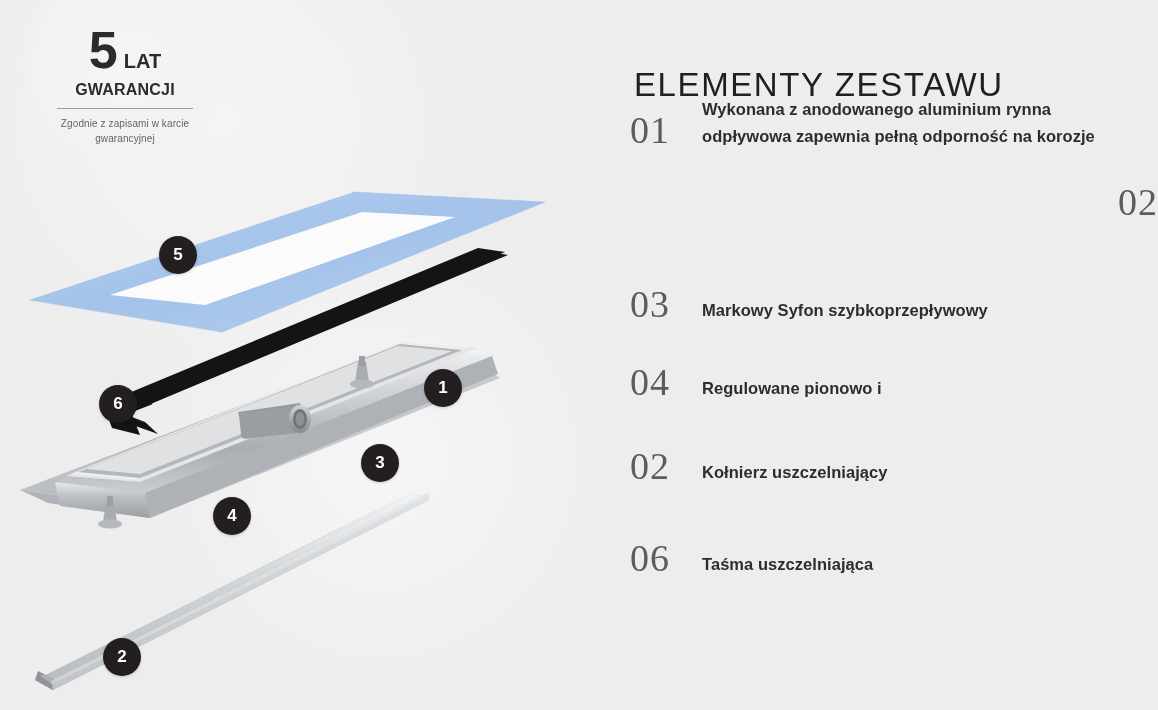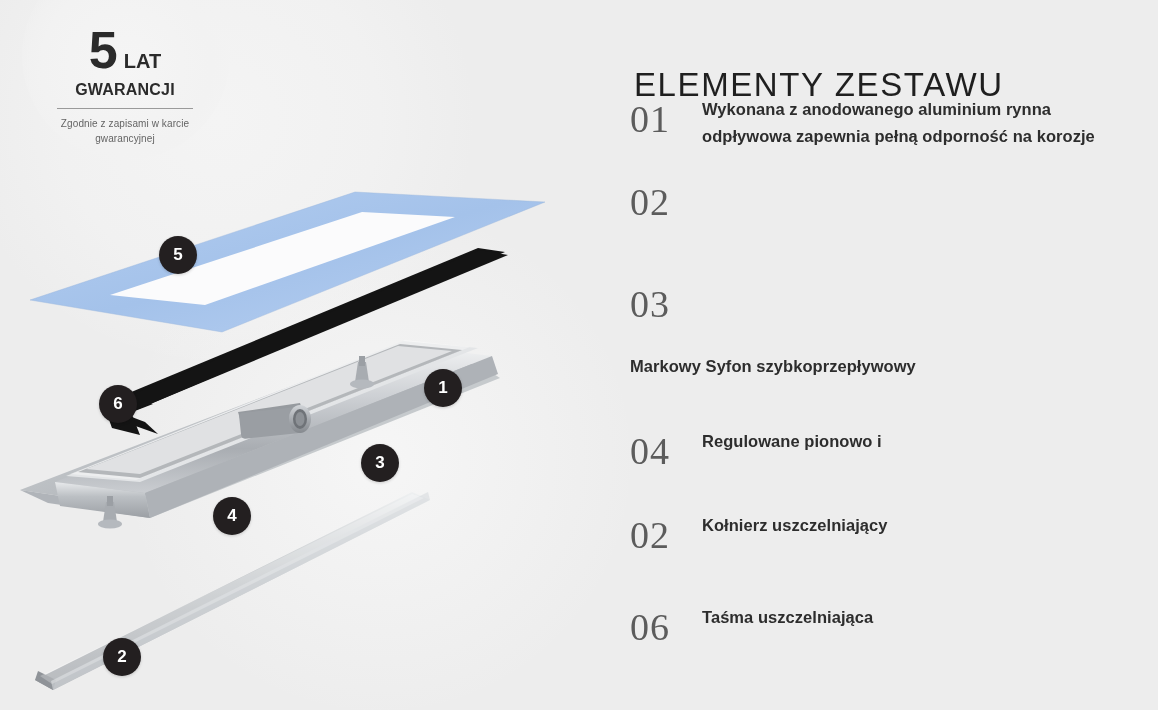--- a/index.html
+++ b/index.html
@@ -124,21 +124,21 @@
     letter-spacing: 1.6px;
     color: #1f1f1f;
     white-space: nowrap;
     margin-top: 24px;
   }
 
   .list { position: absolute; left: 0; top: 96px; width: 528px; }
 
   .item {
     display: flex;
-    align-items: flex-start;
+    align-items: flex-end;
     margin-bottom: 24px;
   }
   .item-num {
     flex: 0 0 72px;
     font-size: 38px;
     font-weight: 300;
     color: #5c5c5c;
     line-height: 1;
     letter-spacing: 1px;
     font-family: "Liberation Serif", serif;
@@ -307,21 +307,21 @@
       <div class="item-text">
         <span>Wykonana z anodowanego aluminium rynna</span>
         <span class="l2">odpływowa zapewnia pełną odporność na korozje</span>
       </div>
     </div>
 
     <div class="item spaced" style="margin-bottom:30px;flex-direction:column;">
       <div class="item-num">02</div>
     </div>
 
-    <div class="item" style="margin-bottom:48px;flex-direction:column;">
+    <div class="item" style="margin-bottom:36px;">
       <div class="item-num">03</div>
       <div class="item-text">
         <span>Markowy Syfon szybkoprzepływowy</span>
       </div>
     </div>
 
     <div class="item" style="margin-bottom:42px;">
       <div class="item-num">04</div>
       <div class="item-text">
         <span>Regulowane pionowo i</span>

